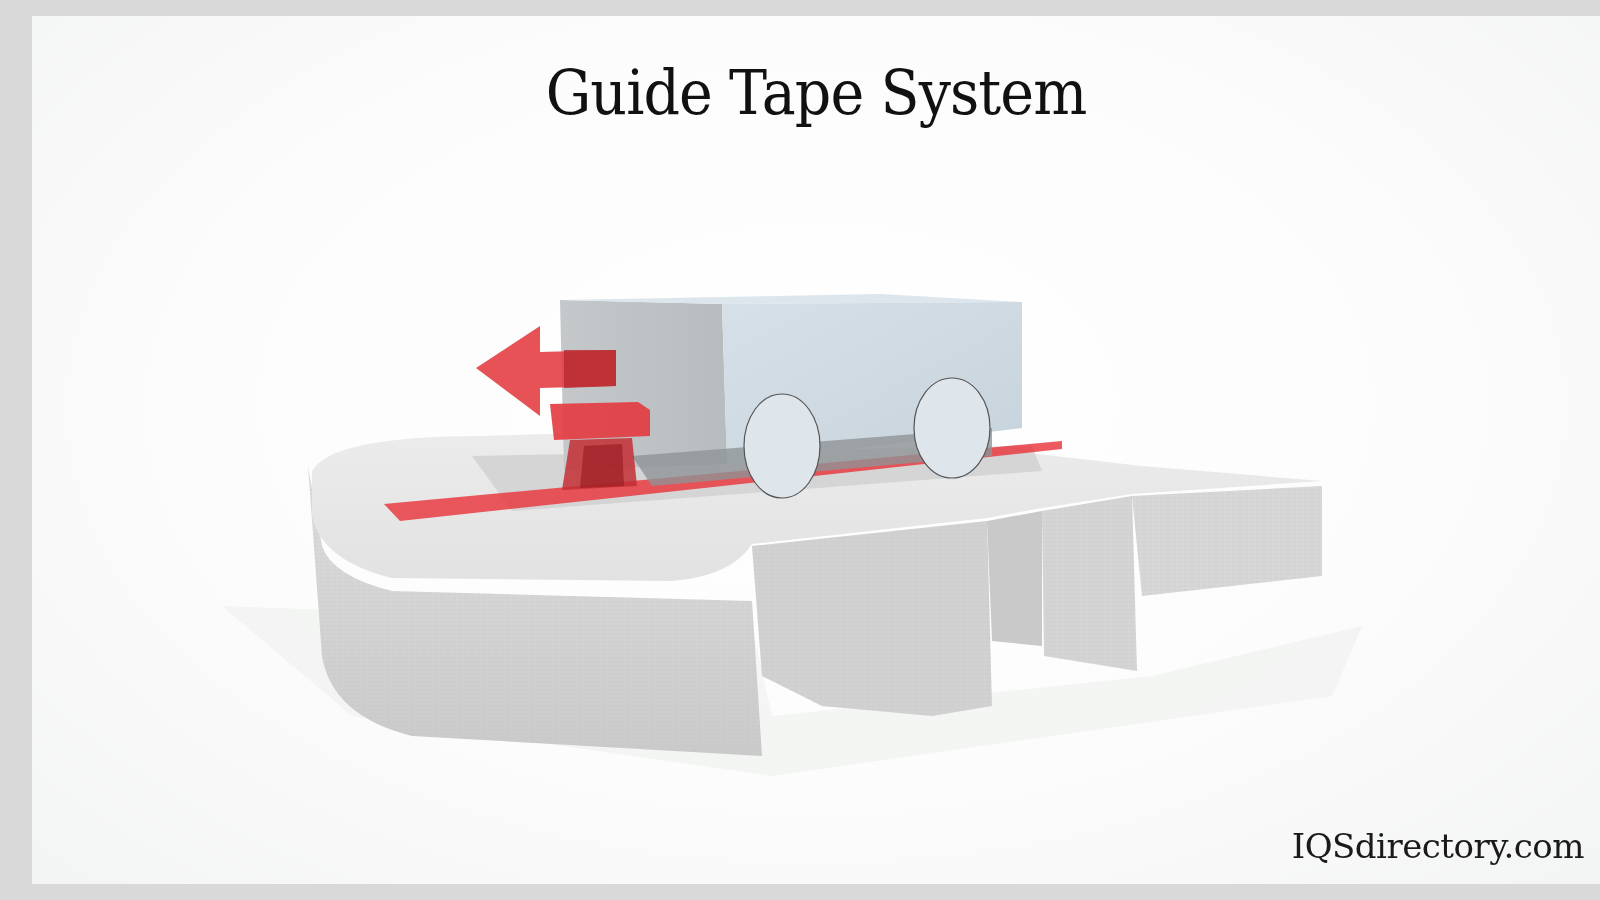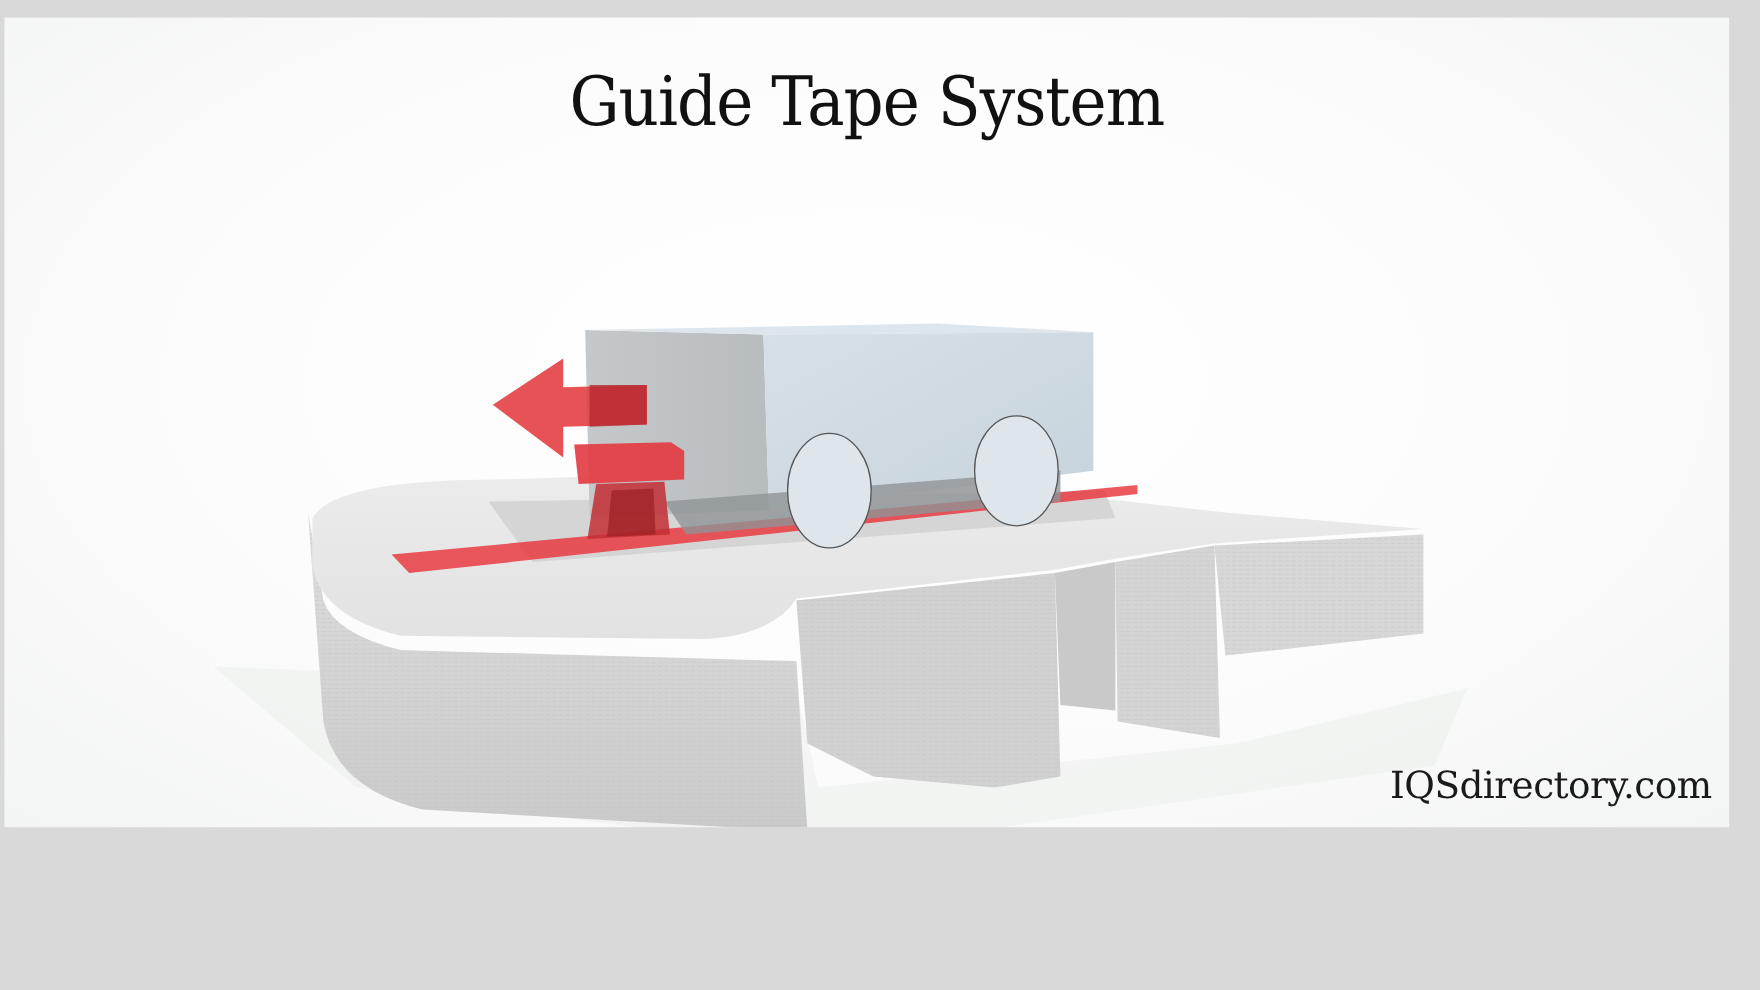--- a/index.html
+++ b/index.html
@@ -2,22 +2,22 @@
 <html><head>
 <meta charset="utf-8">
 <style>
   html, body { margin: 0; padding: 0; }
   body {
     width: 1600px; height: 900px; overflow: hidden;
     background: #d9d9d9;
     font-family: "DejaVu Serif", serif;
   }
   .canvas {
-    position: absolute; left: 4px; top: 16px;
-    width: 1568px; height: 736px;
+    position: absolute; left: 32px; top: 16px;
+    width: 1568px; height: 868px;
     background: radial-gradient(ellipse at 50% 45%, #ffffff 0%, #fbfcfb 55%, #f3f5f4 100%);
     overflow: hidden;
   }
   .title {
     position: absolute; left: 0; right: 0; top: 40px;
     text-align: center;
     font-family: "DejaVu Serif", serif;
     font-size: 62px; color: #111;
     letter-spacing: -1px;
     transform: scaleX(0.92);

